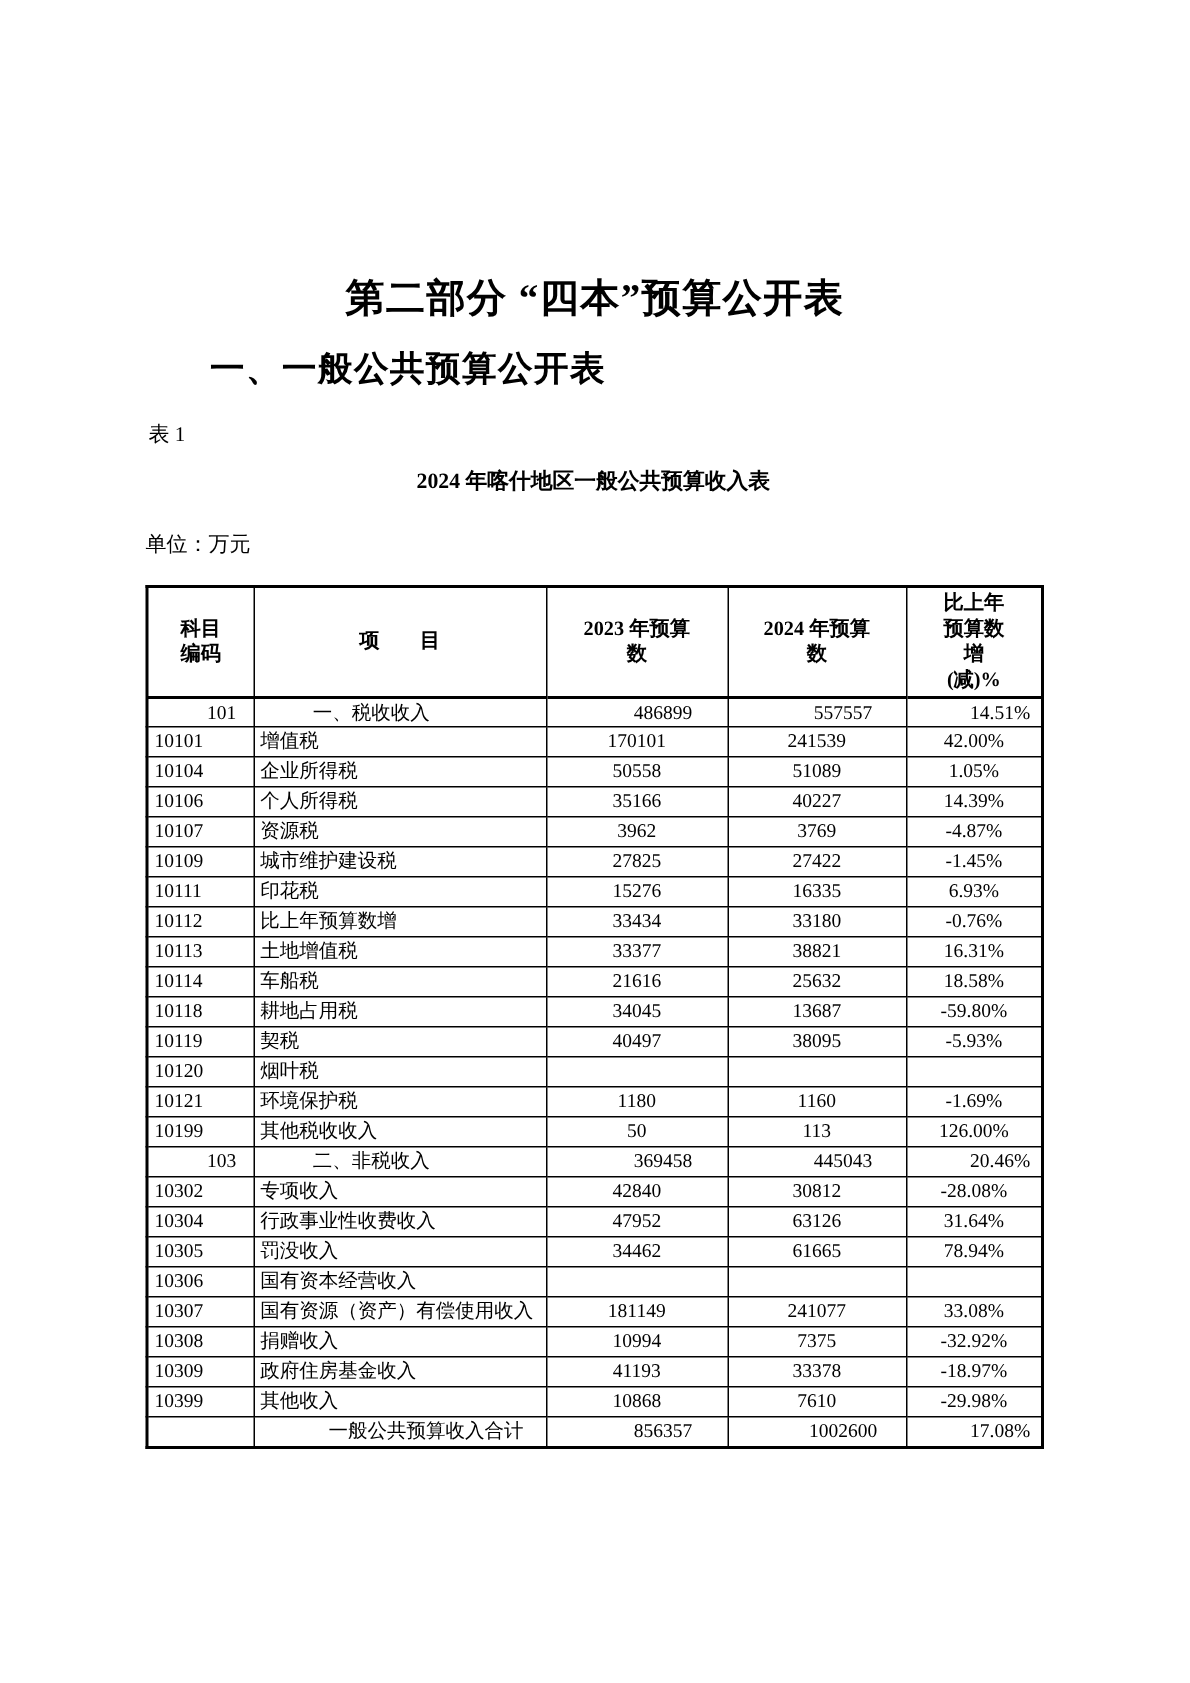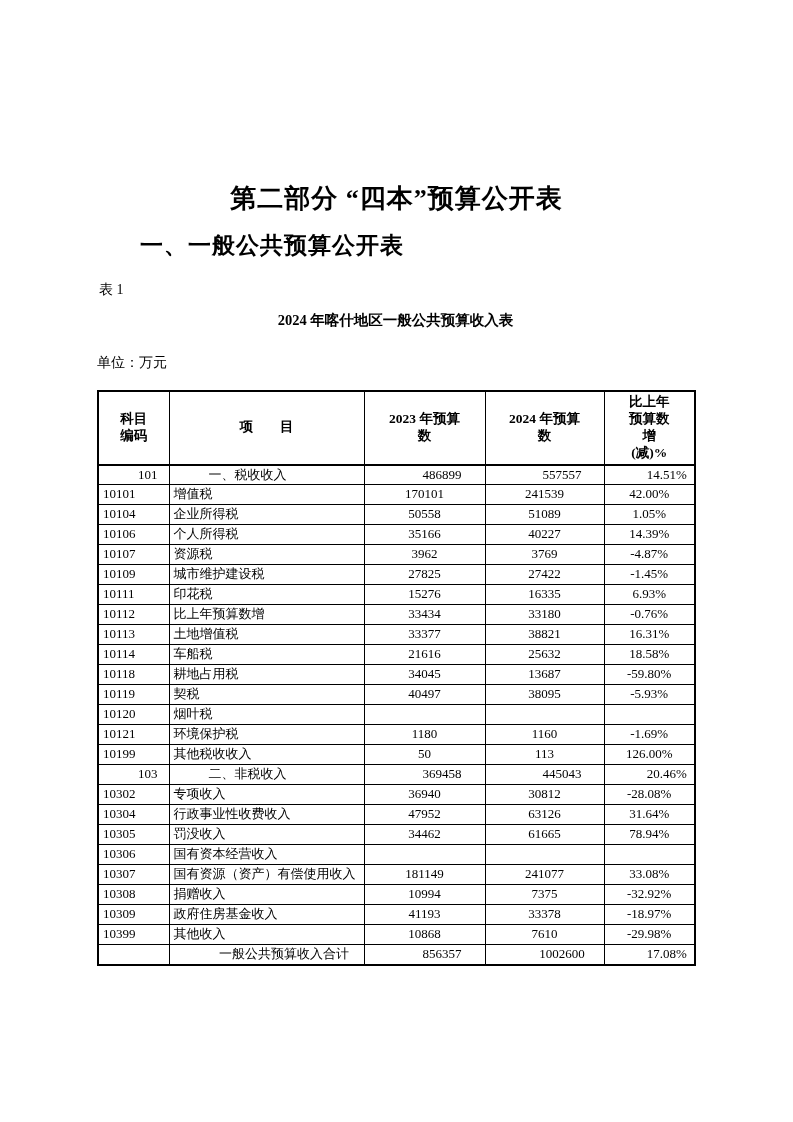--- a/index.html
+++ b/index.html
@@ -244,21 +244,21 @@
         <tr class="bold">
           <td class="code">103</td>
           <td class="item">二、非税收入</td>
           <td class="num">369458</td>
           <td class="num">445043</td>
           <td class="num">20.46%</td>
         </tr>
         <tr>
           <td class="code">10302</td>
           <td class="item">专项收入</td>
-          <td class="num">36940</td>
+          <td class="num">42840</td>
           <td class="num">30812</td>
           <td class="num">-28.08%</td>
         </tr>
         <tr>
           <td class="code">10304</td>
           <td class="item">行政事业性收费收入</td>
           <td class="num">47952</td>
           <td class="num">63126</td>
           <td class="num">31.64%</td>
         </tr>

